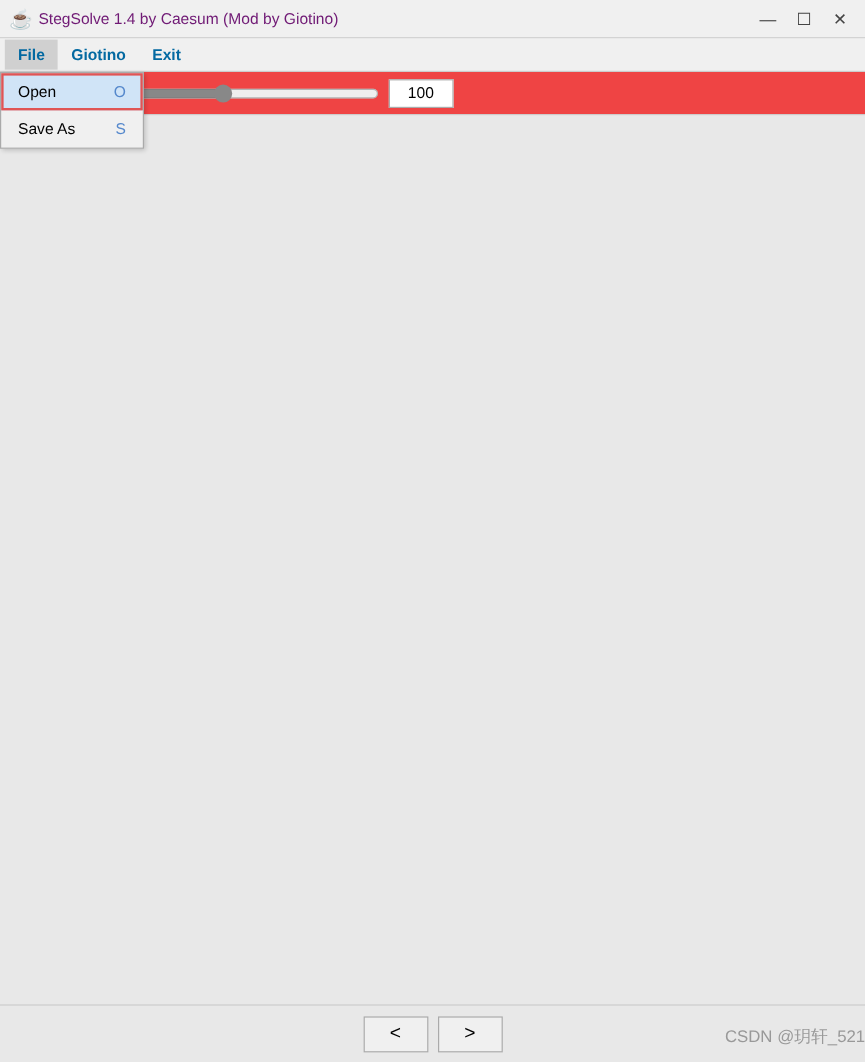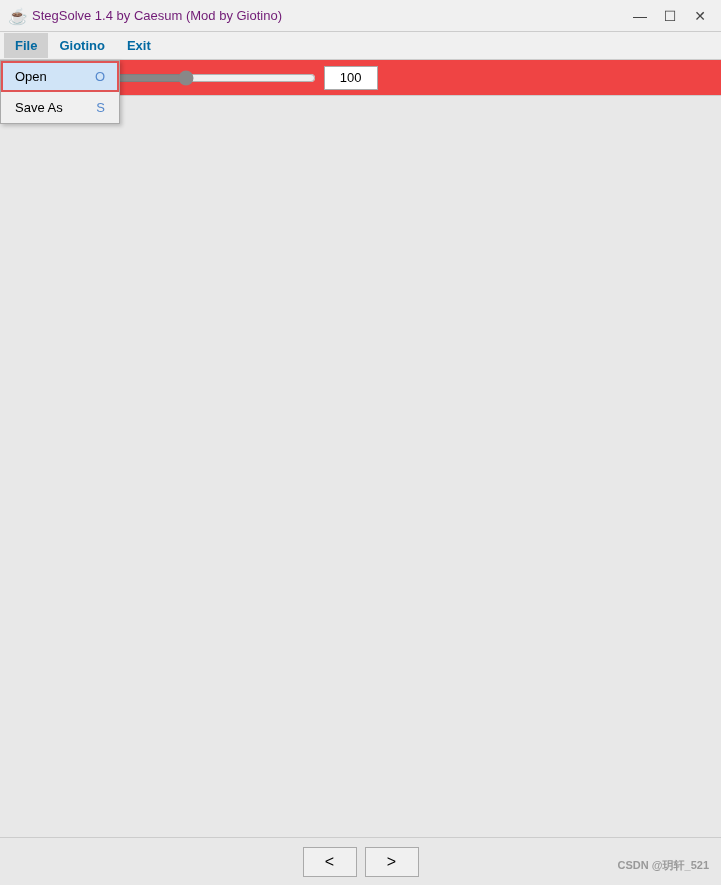--- a/index.html
+++ b/index.html
@@ -184,24 +184,23 @@
       cursor: pointer;
       font-size: 16px;
       display: flex;
       align-items: center;
       justify-content: center;
     }
 
     .watermark {
       position: absolute;
       bottom: 12px;
-      right: 12px;
-      font-size: 11px;
+      right: 0;
+      font-size: 14px;
       color: #999;
-      font-weight: bold;
     }
 
     input[type="range"] {
       width: 260px;
       accent-color: #888;
     }
   </style>
 </head>
 <body>
 

